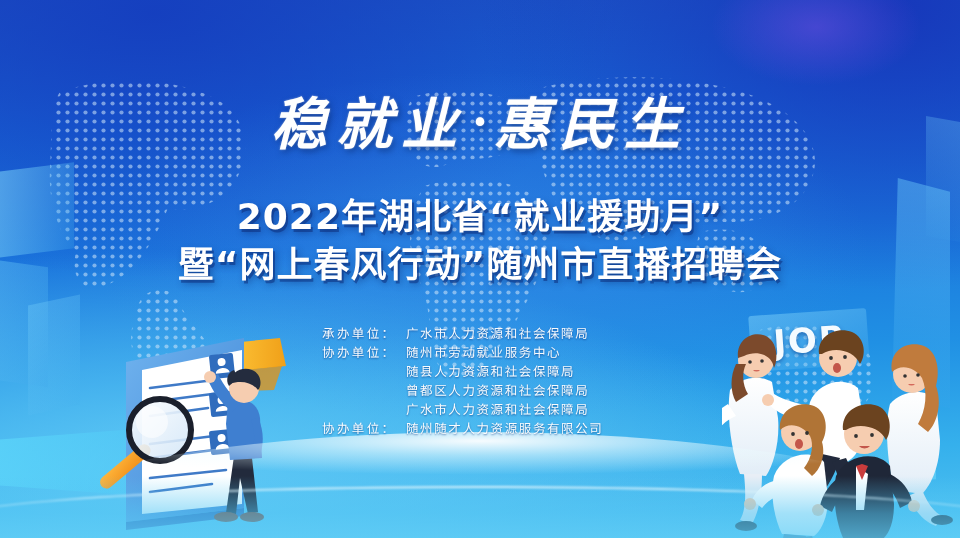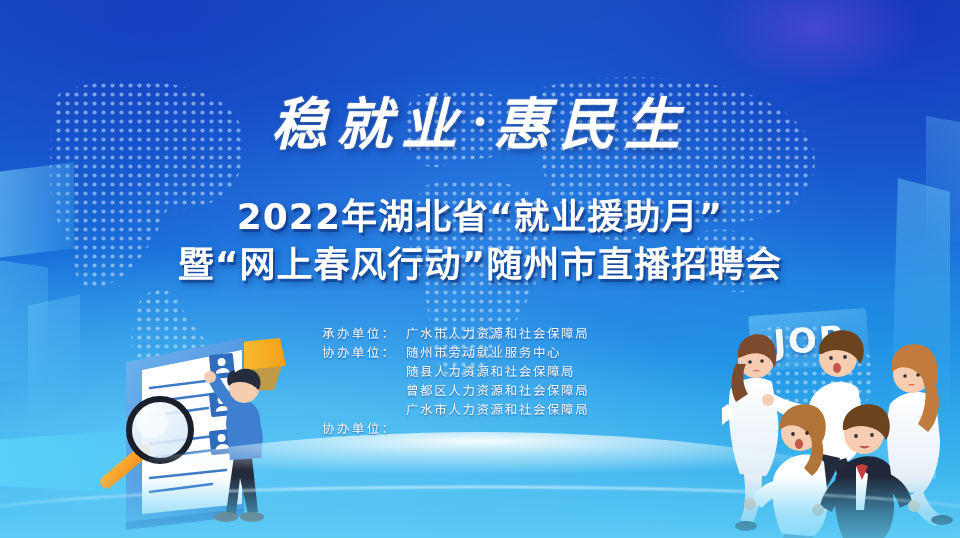--- a/index.html
+++ b/index.html
@@ -471,17 +471,18 @@
         <div class="org-row">
           <span class="org-label"></span>
           <span class="org-value">曾都区人力资源和社会保障局</span>
         </div>
         <div class="org-row">
           <span class="org-label"></span>
           <span class="org-value">广水市人力资源和社会保障局</span>
         </div>
         <div class="org-row">
           <span class="org-label">协办单位：</span>
+          <span class="org-value">随州随才人力资源服务有限公司</span>
         </div>
       </div>
   </div>
 
 </div>
 
 </body></html>

